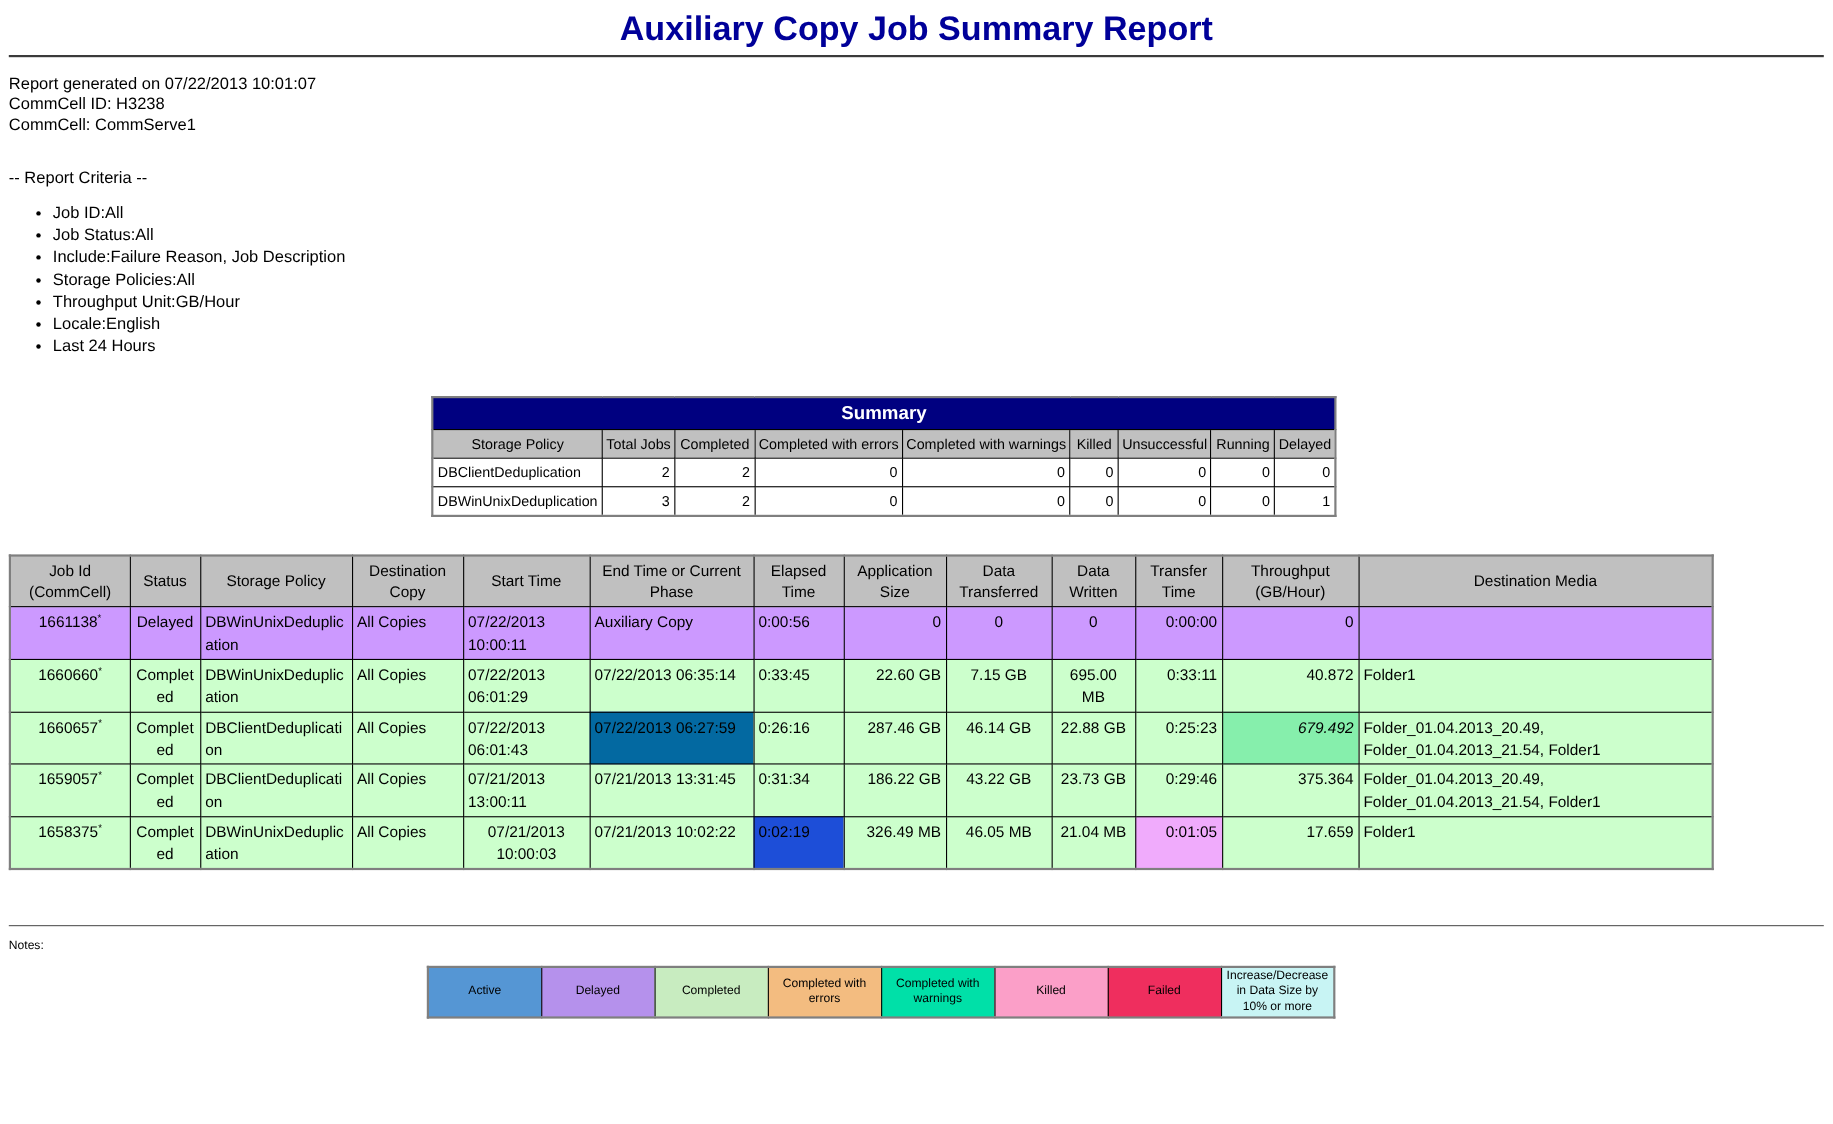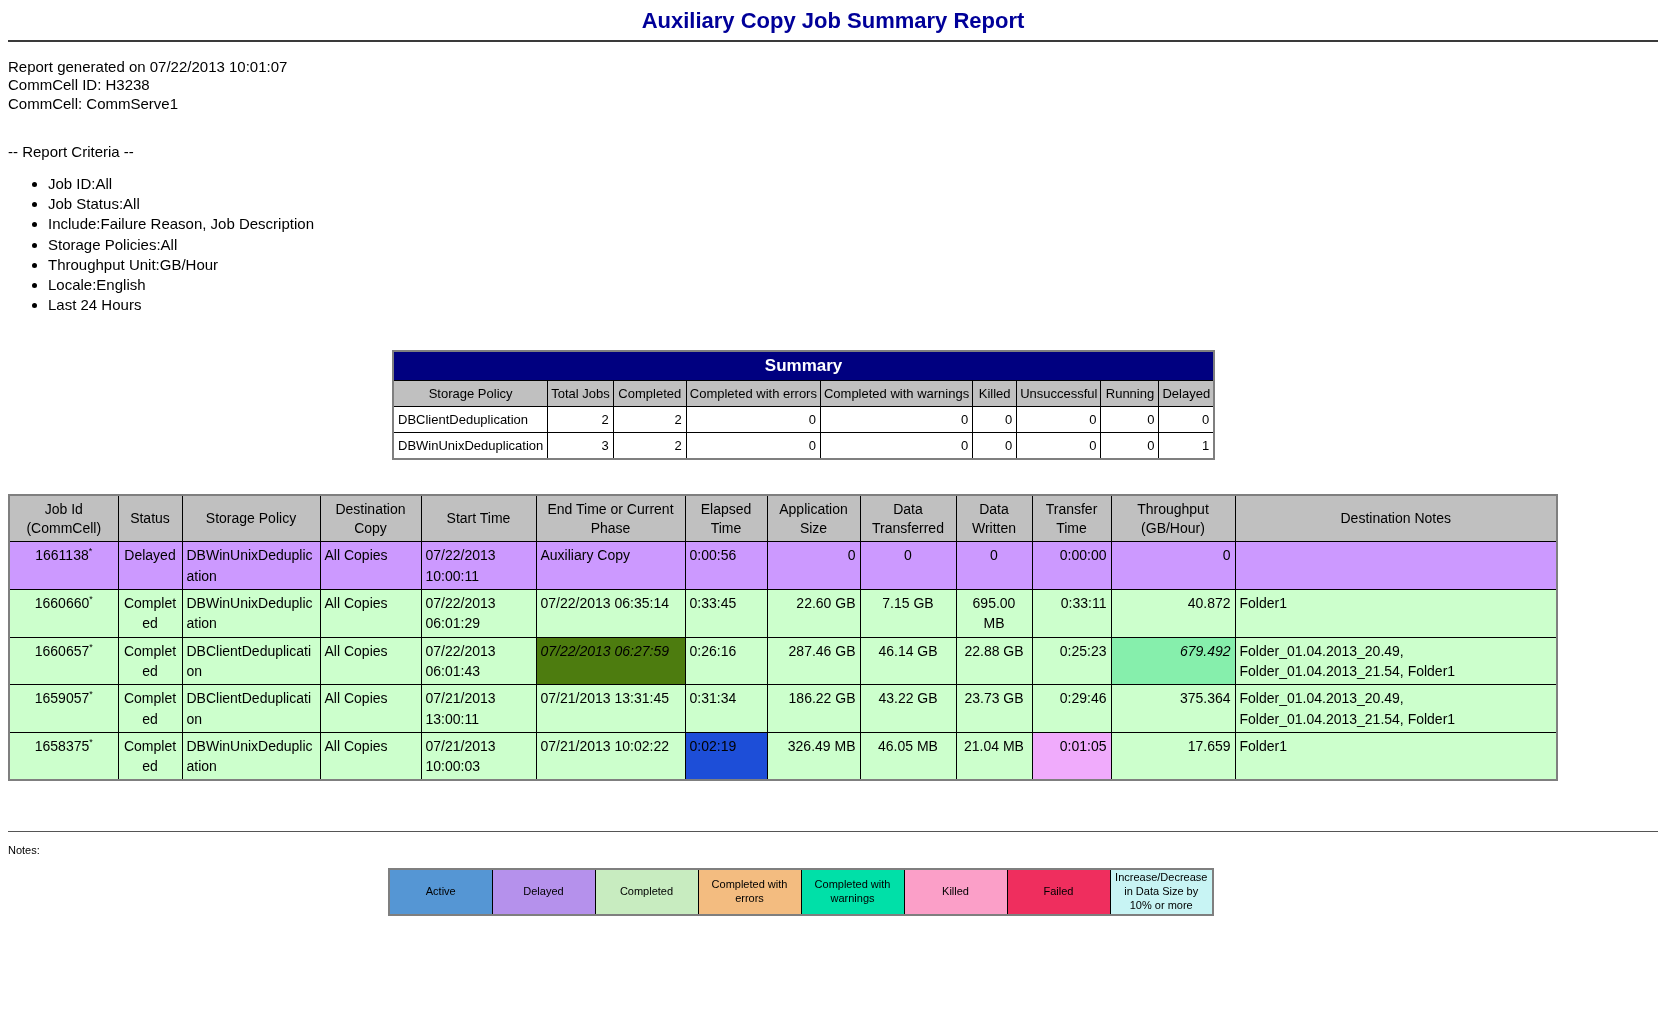--- a/index.html
+++ b/index.html
@@ -7,21 +7,21 @@
     margin: 0;
     background: #ffffff;
     font-family: "Liberation Sans", sans-serif;
     color: #000000;
   }
   .page { width: 1666px; min-height: 1022px; padding: 0 6px; }
 
   .report-title {
     margin: 8px 0 6px;
     text-align: center;
-    font-size: 22px;
+    font-size: 31px;
     font-weight: bold;
     color: #000099;
   }
   .top-rule {
     border: none;
     border-top: 2px solid #3a3a3a;
     margin: 0 2px 16px 2px;
   }
 
   .meta { font-size: 15px; line-height: 1.22; margin-left: 2px; }
@@ -207,21 +207,21 @@
           <th style="width: 93px; background: rgb(192, 192, 192);">Application
 Size</th>
           <th style="width: 96px; background: rgb(192, 192, 192);">Data
 Transferred</th>
           <th style="width: 76px; background: rgb(192, 192, 192);">Data
 Written</th>
           <th style="width: 79px; background: rgb(192, 192, 192);">Transfer
 Time</th>
           <th style="width: 124px; background: rgb(192, 192, 192);">Throughput
 (GB/Hour)</th>
-          <th style="width: 322px; background: rgb(192, 192, 192);">Destination Notes</th>
+          <th style="width: 322px; background: rgb(192, 192, 192);">Destination Media</th>
         </tr>
     </thead>
     <tbody id="jobs-body">
         <tr>
           <td class="ac" style="background: rgb(204, 153, 255);"><span>1661138</span><sup>*</sup></td>
           <td class="ac" style="background: rgb(204, 153, 255);">Delayed</td>
           <td class="al" style="background: rgb(204, 153, 255);">DBWinUnixDeduplication</td>
           <td class="al" style="background: rgb(204, 153, 255);">All Copies</td>
           <td class="al" style="background: rgb(204, 153, 255);">07/22/2013 10:00:11</td>
           <td class="al" style="background: rgb(204, 153, 255);">Auxiliary Copy</td>
@@ -247,21 +247,21 @@
           <td class="ar" style="background: rgb(204, 255, 204);">0:33:11</td>
           <td class="ar" style="background: rgb(204, 255, 204);">40.872</td>
           <td class="al" style="background: rgb(204, 255, 204);">Folder1</td>
         </tr>
         <tr>
           <td class="ac" style="background: rgb(204, 255, 204);"><span>1660657</span><sup>*</sup></td>
           <td class="ac" style="background: rgb(204, 255, 204);">Completed</td>
           <td class="al" style="background: rgb(204, 255, 204);">DBClientDeduplication</td>
           <td class="al" style="background: rgb(204, 255, 204);">All Copies</td>
           <td class="al" style="background: rgb(204, 255, 204);">07/22/2013 06:01:43</td>
-          <td class="al" style="background: #4d7c0f; font-style: italic;">07/22/2013 06:27:59</td>
+          <td class="al" style="background: #0369a1;">07/22/2013 06:27:59</td>
           <td class="al" style="background: rgb(204, 255, 204);">0:26:16</td>
           <td class="ar" style="background: rgb(204, 255, 204);">287.46 GB</td>
           <td class="ac" style="background: rgb(204, 255, 204);">46.14 GB</td>
           <td class="ac" style="background: rgb(204, 255, 204);">22.88 GB</td>
           <td class="ar" style="background: rgb(204, 255, 204);">0:25:23</td>
           <td class="ar" style="background: #86efac; font-style: italic;">679.492</td>
           <td class="al" style="background: rgb(204, 255, 204);">Folder_01.04.2013_20.49, Folder_01.04.2013_21.54, Folder1</td>
         </tr>
         <tr>
           <td class="ac" style="background: rgb(204, 255, 204);"><span>1659057</span><sup>*</sup></td>
@@ -276,21 +276,21 @@
           <td class="ac" style="background: rgb(204, 255, 204);">23.73 GB</td>
           <td class="ar" style="background: rgb(204, 255, 204);">0:29:46</td>
           <td class="ar" style="background: rgb(204, 255, 204);">375.364</td>
           <td class="al" style="background: rgb(204, 255, 204);">Folder_01.04.2013_20.49, Folder_01.04.2013_21.54, Folder1</td>
         </tr>
         <tr>
           <td class="ac" style="background: rgb(204, 255, 204);"><span>1658375</span><sup>*</sup></td>
           <td class="ac" style="background: rgb(204, 255, 204);">Completed</td>
           <td class="al" style="background: rgb(204, 255, 204);">DBWinUnixDeduplication</td>
           <td class="al" style="background: rgb(204, 255, 204);">All Copies</td>
-          <td class="al" style="background: rgb(204, 255, 204);">07/21/2013 10:00:03</td>
+          <td class="al" style="background: rgb(204, 255, 204); text-align: center;">07/21/2013 10:00:03</td>
           <td class="al" style="background: rgb(204, 255, 204);">07/21/2013 10:02:22</td>
           <td class="al" style="background: #1d4ed8;">0:02:19</td>
           <td class="ar" style="background: rgb(204, 255, 204);">326.49 MB</td>
           <td class="ac" style="background: rgb(204, 255, 204);">46.05 MB</td>
           <td class="ac" style="background: rgb(204, 255, 204);">21.04 MB</td>
           <td class="ar" style="background: #f0abfc; margin-top: 12px;">0:01:05</td>
           <td class="ar" style="background: rgb(204, 255, 204);">17.659</td>
           <td class="al" style="background: rgb(204, 255, 204);">Folder1</td>
         </tr>
       </tbody>

